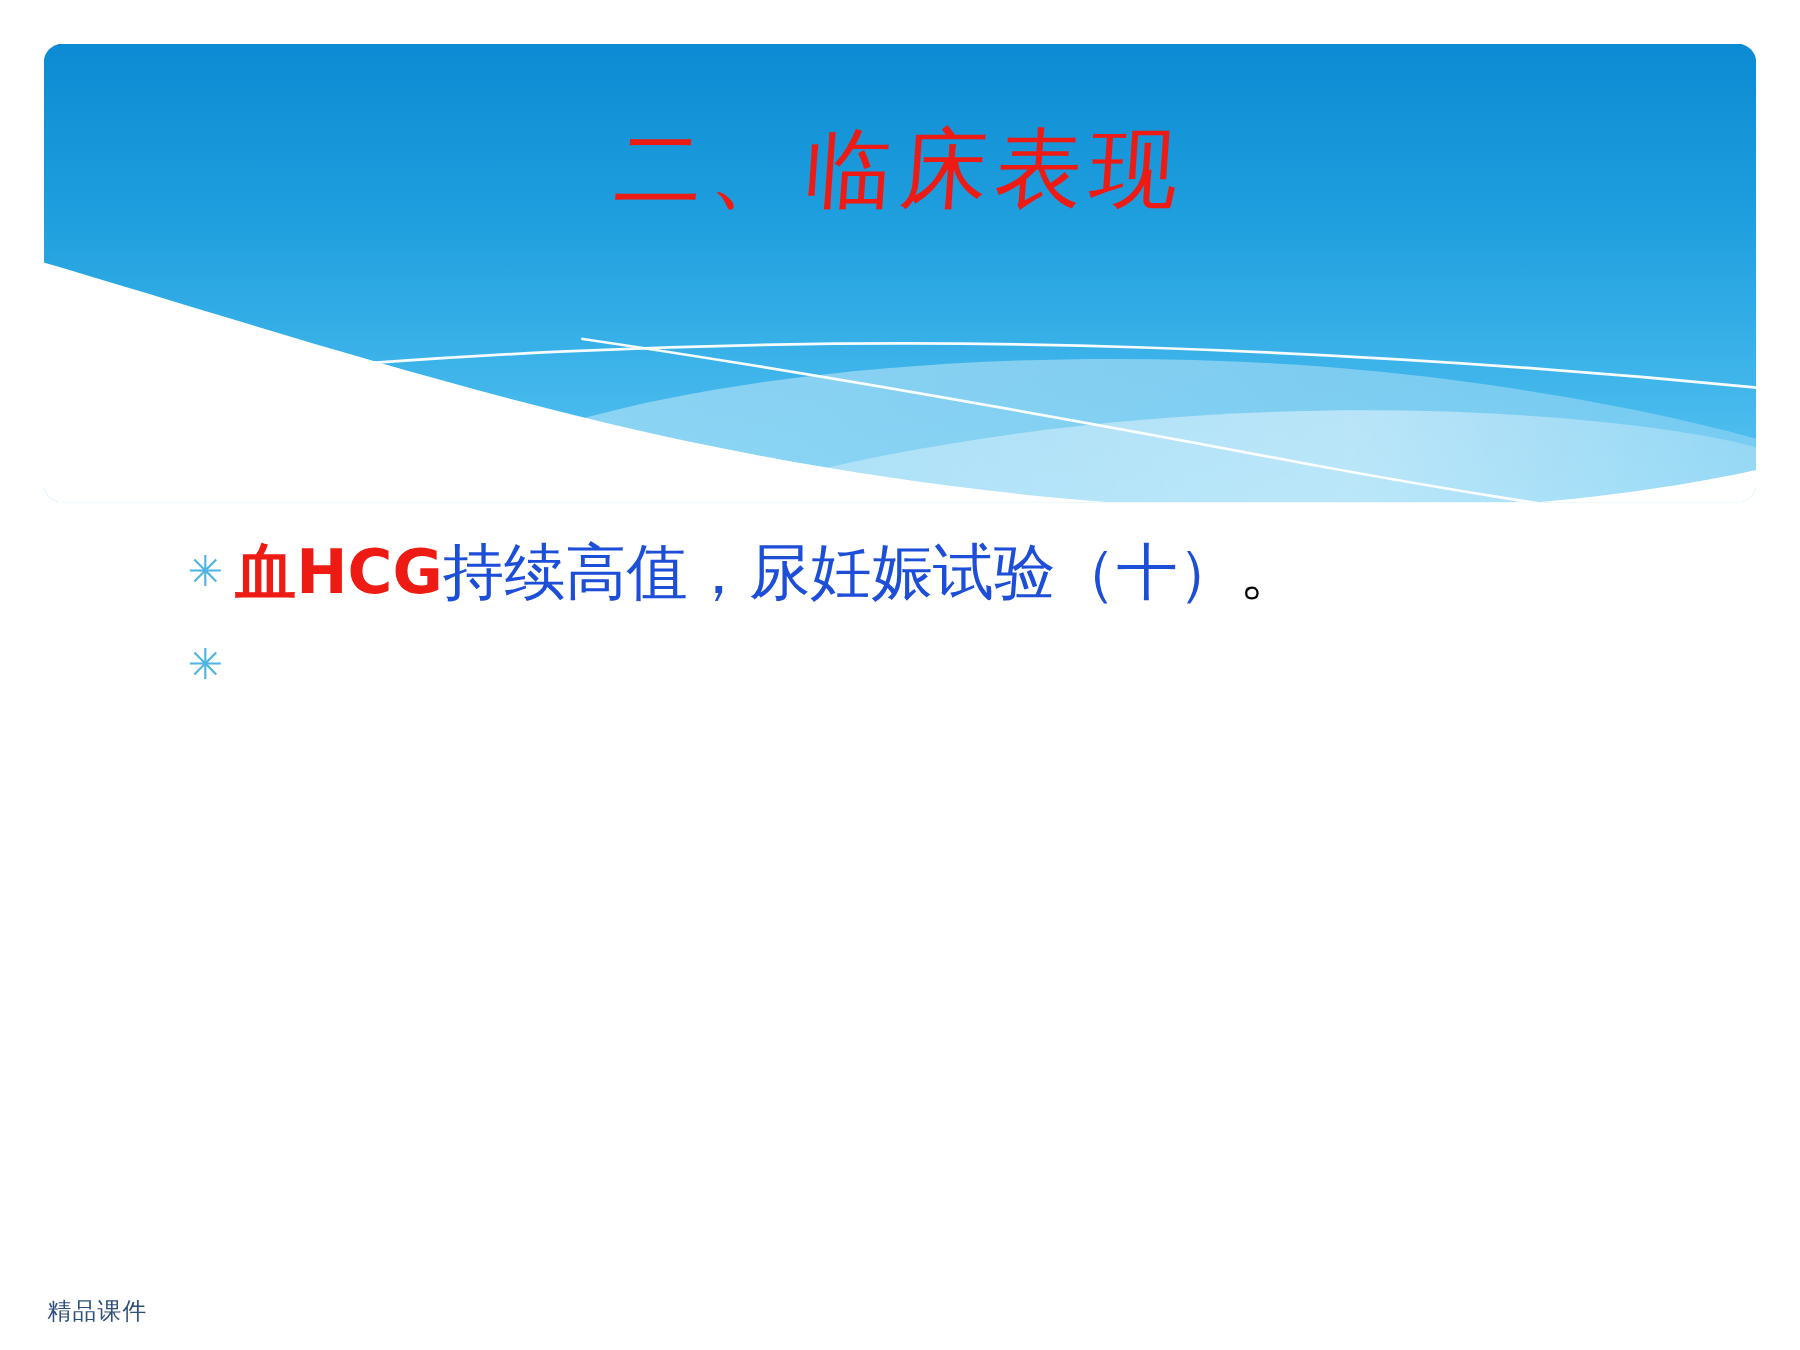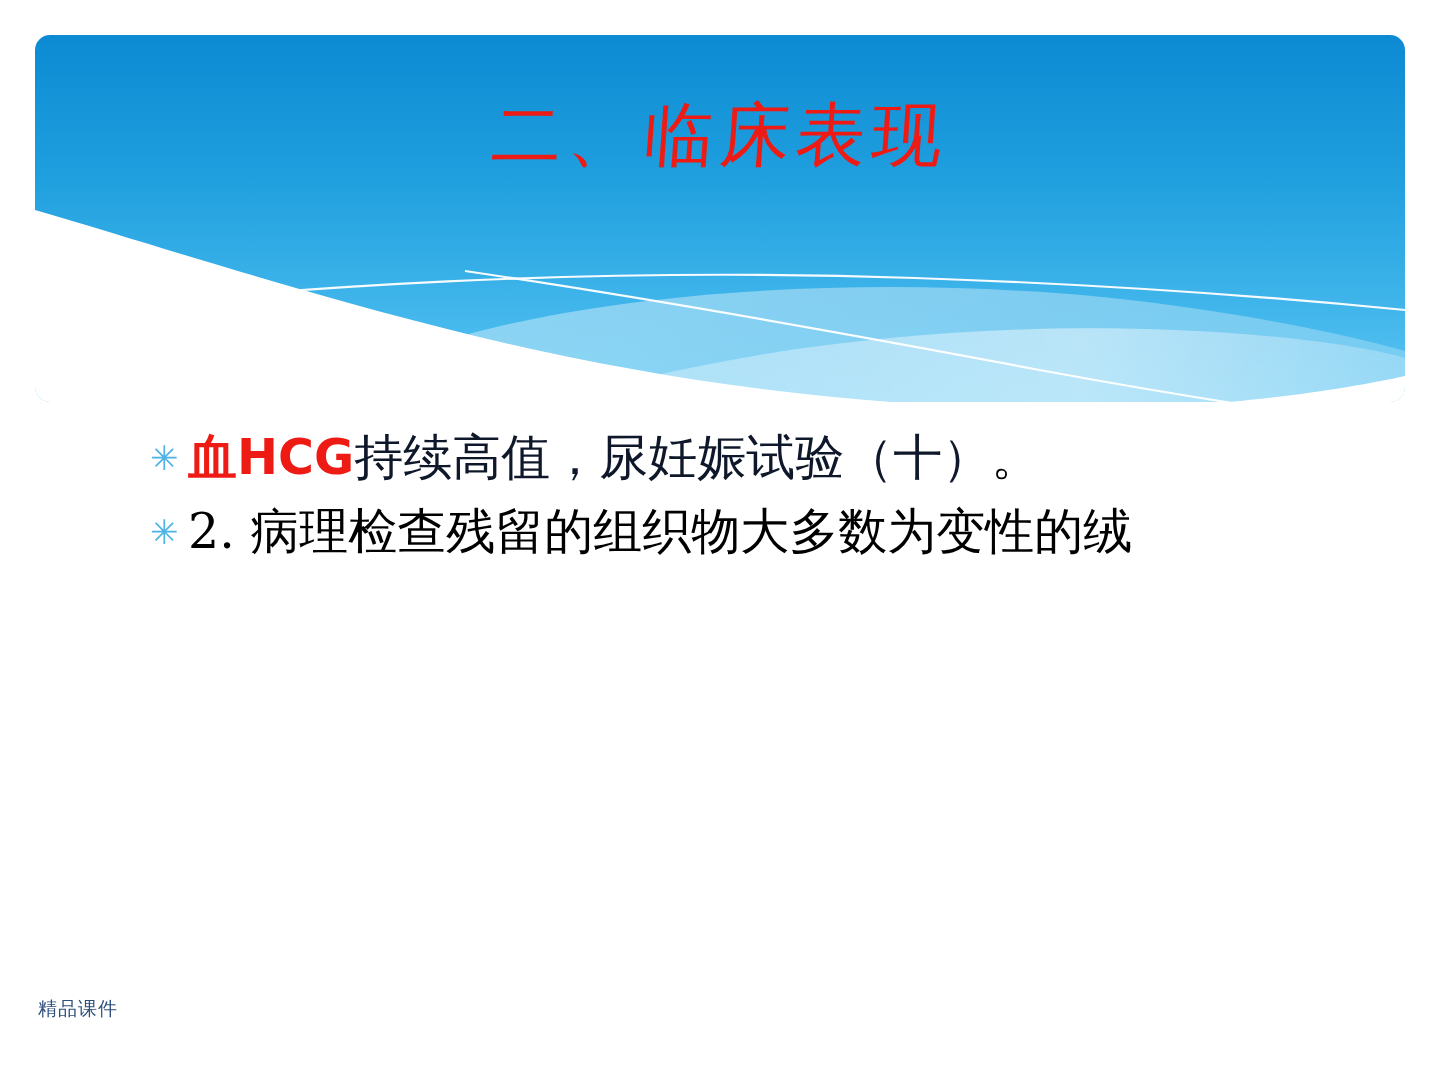--- a/index.html
+++ b/index.html
@@ -83,34 +83,34 @@
   }
   .bullet-text {
     flex: 1 1 auto;
     font-family: "DejaVu Serif", "Liberation Serif", serif;
     font-size: 49px;
     line-height: 68px;
     color: #000000;
     letter-spacing: 0px;
   }
   .bullet-text .seg-red {
-    color: #0f172a;
+    color: #1d4ed8;
   }
   .bullet-text .seg-red-bold {
     color: #ee1b14;
     font-family: "DejaVu Sans", "Liberation Sans", sans-serif;
     font-weight: bold;
   }
   .line-break { display: block; }
 
   
   #footer {
     position: absolute;
     left: 38px;
-    top: 996px;
+    top: 1036px;
     color: #2d4f7c;
     font-family: "DejaVu Serif", "Liberation Serif", serif;
     font-size: 19px;
     letter-spacing: 1px;
   }
 </style>
 </head>
 <body>
 
 <div id="slide">
@@ -167,21 +167,20 @@
     <div class="bullet-row">
       <span class="bullet-mark">✳</span>
       <div class="bullet-text">
         <span class="line-break"><span class="seg-red-bold">血</span><span class="seg-red-bold">HCG</span><span class="seg-red">持续高值，尿妊娠试验（十）</span><span>。</span></span>
       </div>
     </div>
 
     <div class="bullet-row">
       <span class="bullet-mark">✳</span>
       <div class="bullet-text">
-        <span class="line-break">2. 病理检查残留的组织物大多数为变性的绒</span>
       </div>
     </div>
 
   </div>
 
   <div id="footer">精品课件</div>
 
 </div>
 
 </body></html>

